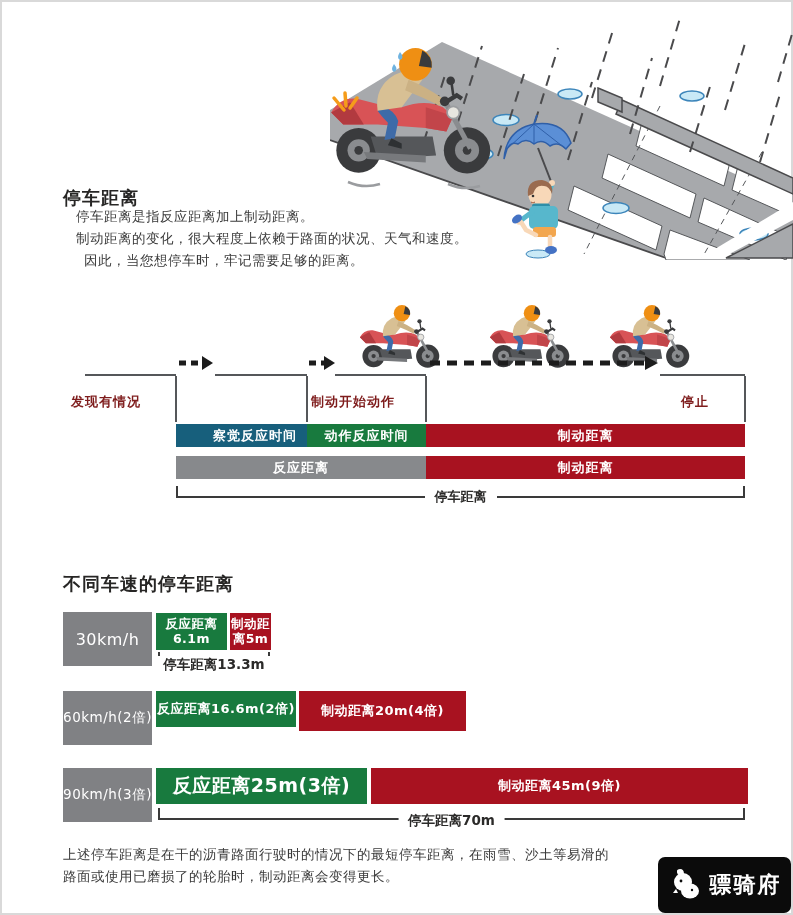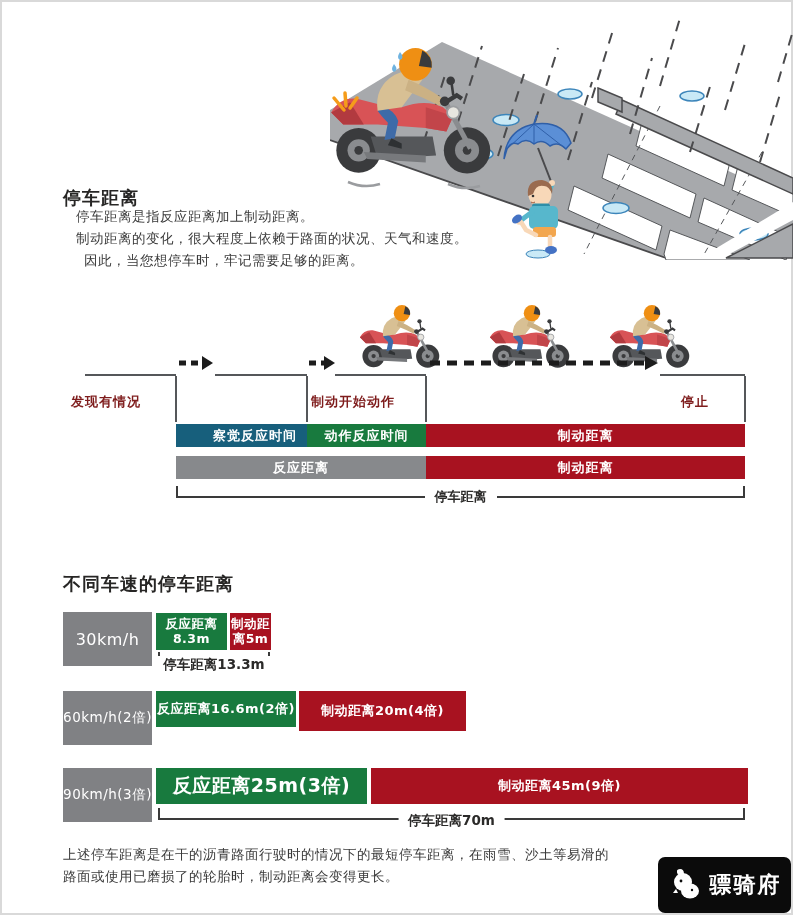--- a/index.html
+++ b/index.html
@@ -206,21 +206,21 @@
 
   <div class="abs bracket" style="left:176px;top:486px;width:569px">
     <span class="bracket-label" style="top:2px;font-size:13px">停车距离</span>
   </div>
 
   <div class="abs h-title" style="left:63px;top:572px">不同车速的停车距离</div>
 
   <div class="abs speedbox" style="left:63px;top:612px;width:89px;height:54px;font-size:16px">30km/h</div>
   <div class="abs distbar" style="left:156px;top:613px;width:71px;height:37px;background:#187A3E;font-size:12.5px">
     <span>反应距离</span>
-    <span>8.3m</span>
+    <span>6.1m</span>
   </div>
   <div class="abs distbar" style="left:230px;top:613px;width:41px;height:37px;background:#A81220;font-size:12.5px">
     <span>制动距</span>
     <span>离5m</span>
   </div>
   <div class="abs bracket" style="left:158px;top:652px;width:112px">
     <span class="bracket-label" style="top:4px;font-size:13.5px">停车距离13.3m</span>
   </div>
 
   <div class="abs speedbox" style="left:63px;top:691px;width:89px;height:54px;font-size:13.5px">60km/h(2倍)</div>

